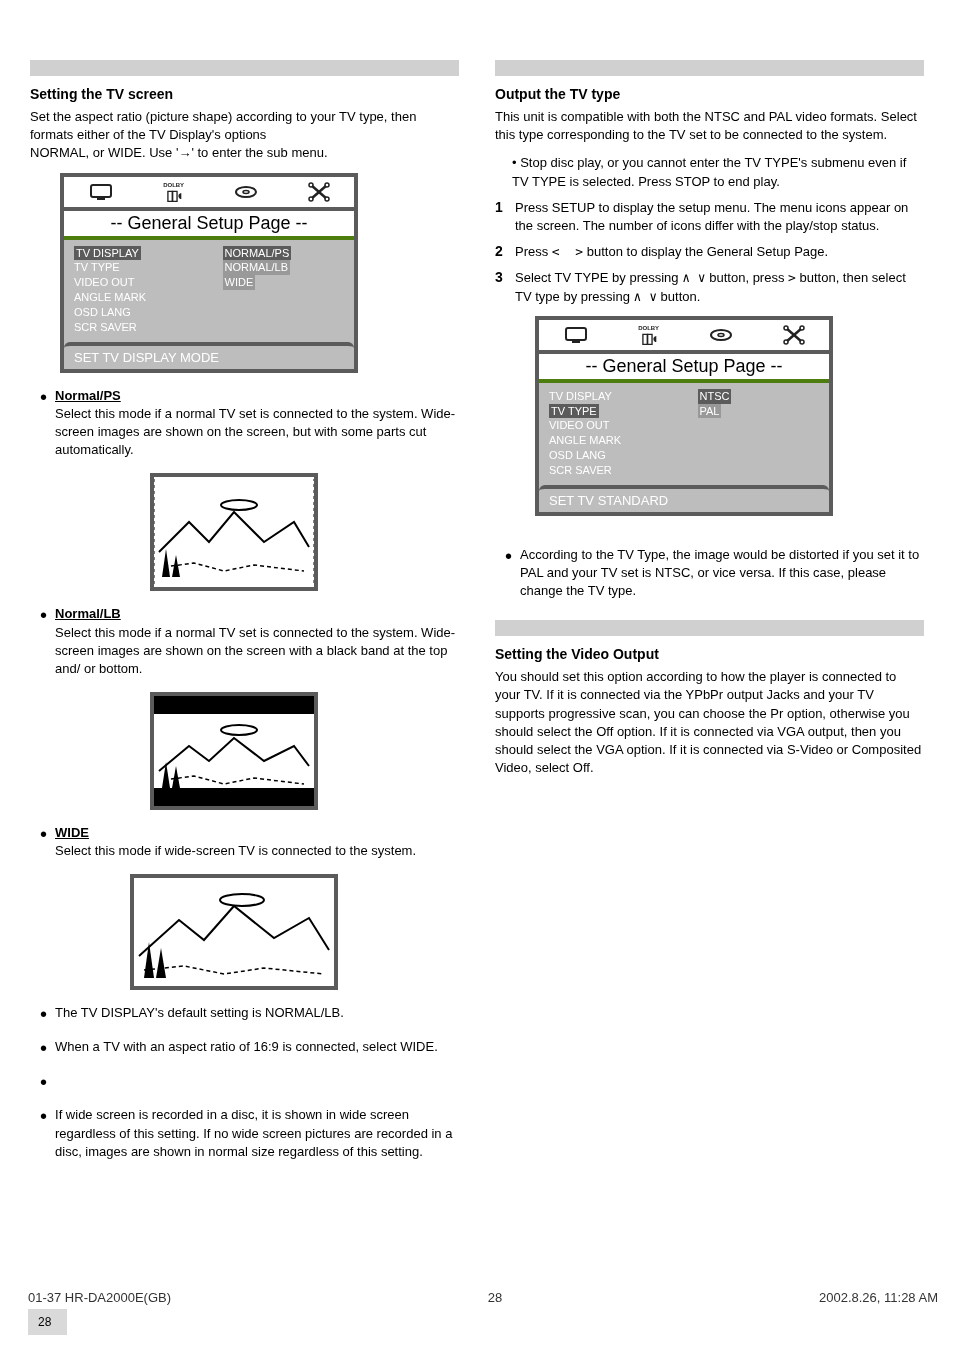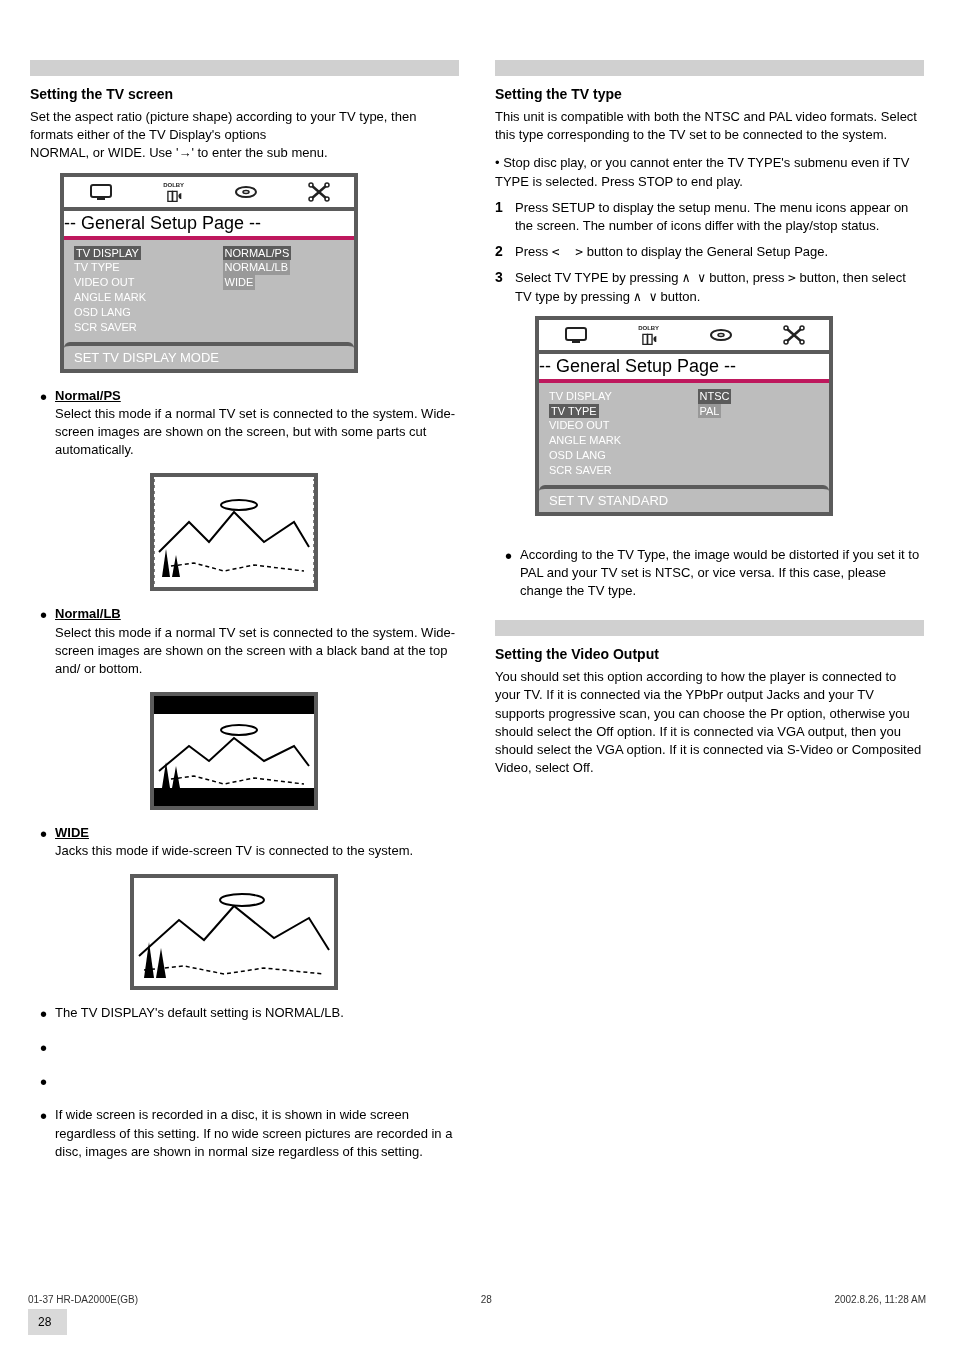--- a/index.html
+++ b/index.html
@@ -47,26 +47,26 @@
     background: #fff;
     height: 30px;
     display: flex;
     justify-content: space-around;
     align-items: center;
     border-bottom: 4px solid #5b5b5b;
   }
   .setup-icons span { display:inline-block; }
   .setup-header {
     background: #fff;
-    text-align: left;
+    text-align: center;
     font-family: Helvetica, Arial, sans-serif;
     font-size: 18px;
     font-weight: 300;
-    padding: 2px 0;
-    border-bottom: 4px solid #be185d;
+    padding: 2px 12px;
+    border-bottom: 4px solid #4d7c0f;
   }
   .setup-body {
     display: flex;
     padding: 6px 10px 0 10px;
     color: #fff;
     font-size: 11px;
     min-height: 96px;
   }
   .setup-left {
     width: 55%;
@@ -152,22 +152,22 @@
     bottom: 16px;
     left: 28px;
     background:#d9d9d9;
     padding:6px 16px 6px 10px;
     font-size:12px;
   }
   .footer-line {
     position: fixed;
     bottom: 46px;
     left: 28px;
-    right: 28px;
-    font-size: 10px;
+    right: 16px;
+    font-size: 13px;
     color: #333;
     display:flex;
     justify-content: space-between;
   }
   svg { display:block; }
 </style>
 </head>
 <body>
 
 <div class="page">
@@ -266,21 +266,21 @@
         <polygon points="8,92 12,66 16,92" fill="#000"></polygon>
         <polygon points="18,92 22,70 26,92" fill="#000"></polygon>
       </svg>
     </div>
 
     <div class="bullet-block">
       <div class="bullet-row">
         <div class="bullet-dot">•</div>
         <div class="bullet-text">
           <span class="bullet-underline">WIDE</span>
-          <div>Jacks this mode if wide-screen TV is connected to the system.</div>
+          <div>Select this mode if wide-screen TV is connected to the system.</div>
         </div>
       </div>
     </div>
     <div class="img-frame" style="width:200px;height:108px;margin-left:100px;">
       <svg class="mountain" viewBox="0 0 200 108" preserveAspectRatio="none">
         <rect x="0" y="0" width="200" height="108" fill="#fff"></rect>
         <polyline points="5,78 45,42 70,62 100,28 140,60 175,40 195,72" fill="none" stroke="#000" stroke-width="2"></polyline>
         <ellipse cx="108" cy="22" rx="22" ry="6" fill="none" stroke="#000" stroke-width="2"></ellipse>
         <polyline points="10,92 50,88 90,96 130,90 190,96" fill="none" stroke="#000" stroke-width="1.5" stroke-dasharray="4 3"></polyline>
         <polygon points="10,100 15,64 20,100" fill="#000"></polygon>
@@ -290,40 +290,41 @@
 
     <div class="bullet-block">
       <div class="bullet-row">
           <div class="bullet-dot">•</div>
           <div class="bullet-text">The TV DISPLAY's default setting is NORMAL/LB.</div>
         </div>
     </div>
     <div class="bullet-block">
       <div class="bullet-row">
           <div class="bullet-dot">•</div>
+          <div class="bullet-text">When a TV with an aspect ratio of 16:9 is connected, select WIDE.</div>
         </div>
     </div>
     <div class="bullet-block">
       <div class="bullet-row">
           <div class="bullet-dot">•</div>
         </div>
     </div>
     <div class="bullet-block">
       <div class="bullet-row">
           <div class="bullet-dot">•</div>
           <div class="bullet-text">If wide screen is recorded in a disc, it is shown in wide screen regardless of this setting. If no wide screen pictures are recorded in a disc, images are shown in normal size regardless of this setting.</div>
         </div>
     </div>
   </div>
 
   <div class="col">
     <div class="grey-bar"></div>
-    <div class="section-title">Setting the TV type</div>
+    <div class="section-title">Output the TV type</div>
     <div class="line">This unit is compatible with both the NTSC and PAL video formats. Select this type corresponding to the TV set to be connected to the system.</div>
-    <div class="line" style="margin-top:10px;">• Stop disc play, or you cannot enter the TV TYPE's submenu even if TV TYPE is selected. Press STOP to end play.</div>
+    <div class="line" style="margin-top:10px;margin-left:17px;">• Stop disc play, or you cannot enter the TV TYPE's submenu even if TV TYPE is selected. Press STOP to end play.</div>
 
     <div class="step">
       <div class="step-num">1</div>
       <div class="step-body">Press SETUP to display the setup menu. The menu icons appear on the screen. The number of icons differ with the play/stop status.</div>
     </div>
 
     <div class="step">
       <div class="step-num">2</div>
       <div class="step-body">
         <span>Press </span>

